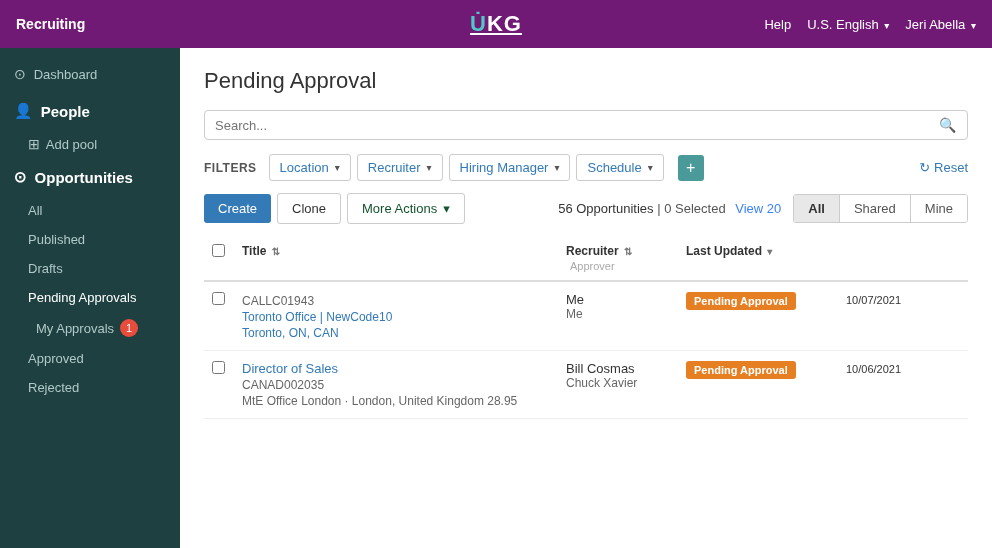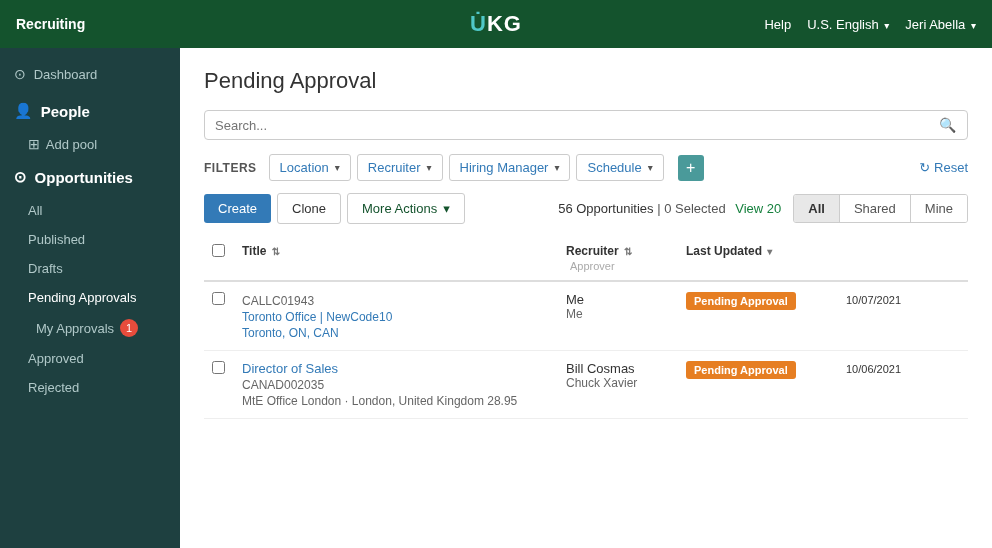--- a/index.html
+++ b/index.html
@@ -1,20 +1,20 @@
 <!DOCTYPE html>
 <html><head>
   <meta charset="utf-8">
   <style>
     * { box-sizing: border-box; margin: 0; padding: 0; font-family: Arial, sans-serif; }
     body { display: flex; flex-direction: column; height: 548px; width: 992px; overflow: hidden; background: #f5f5f5; }
 
     
     .top-nav {
-      background: #14532d;
+      background: #701a75;
       color: white;
       height: 48px;
       display: flex;
       align-items: center;
       padding: 0 16px;
       flex-shrink: 0;
     }
     .top-nav-brand {
       font-size: 14px;
       font-weight: 600;
@@ -22,20 +22,21 @@
       margin-right: auto;
     }
     .top-nav-logo {
       position: absolute;
       left: 50%;
       transform: translateX(-50%);
       font-size: 22px;
       font-weight: bold;
       color: white;
       letter-spacing: 1px;
+      text-decoration: underline;
     }
     .top-nav-right {
       display: flex;
       align-items: center;
       gap: 16px;
       font-size: 13px;
     }
     .top-nav-right a { color: white; text-decoration: none; cursor: pointer; }
     .top-nav-right .dropdown { color: white; cursor: pointer; }
     .caret { font-size: 10px; margin-left: 2px; }
@@ -208,21 +209,21 @@
       align-items: center;
       margin-bottom: 12px;
     }
     .toolbar-info {
       margin-left: auto;
       font-size: 13px;
       color: #555;
       margin-right: 12px;
     }
     .toolbar-info .count { color: #333; }
-    .view-link { color: #15803d; cursor: pointer; margin-left: 6px; }
+    .view-link { color: #3b82f6; cursor: pointer; margin-left: 6px; }
     .btn-primary {
       background: #337ab7;
       color: white;
       border: none;
       padding: 7px 14px;
       border-radius: 3px;
       font-size: 13px;
       cursor: pointer;
       margin-right: 6px;
     }

